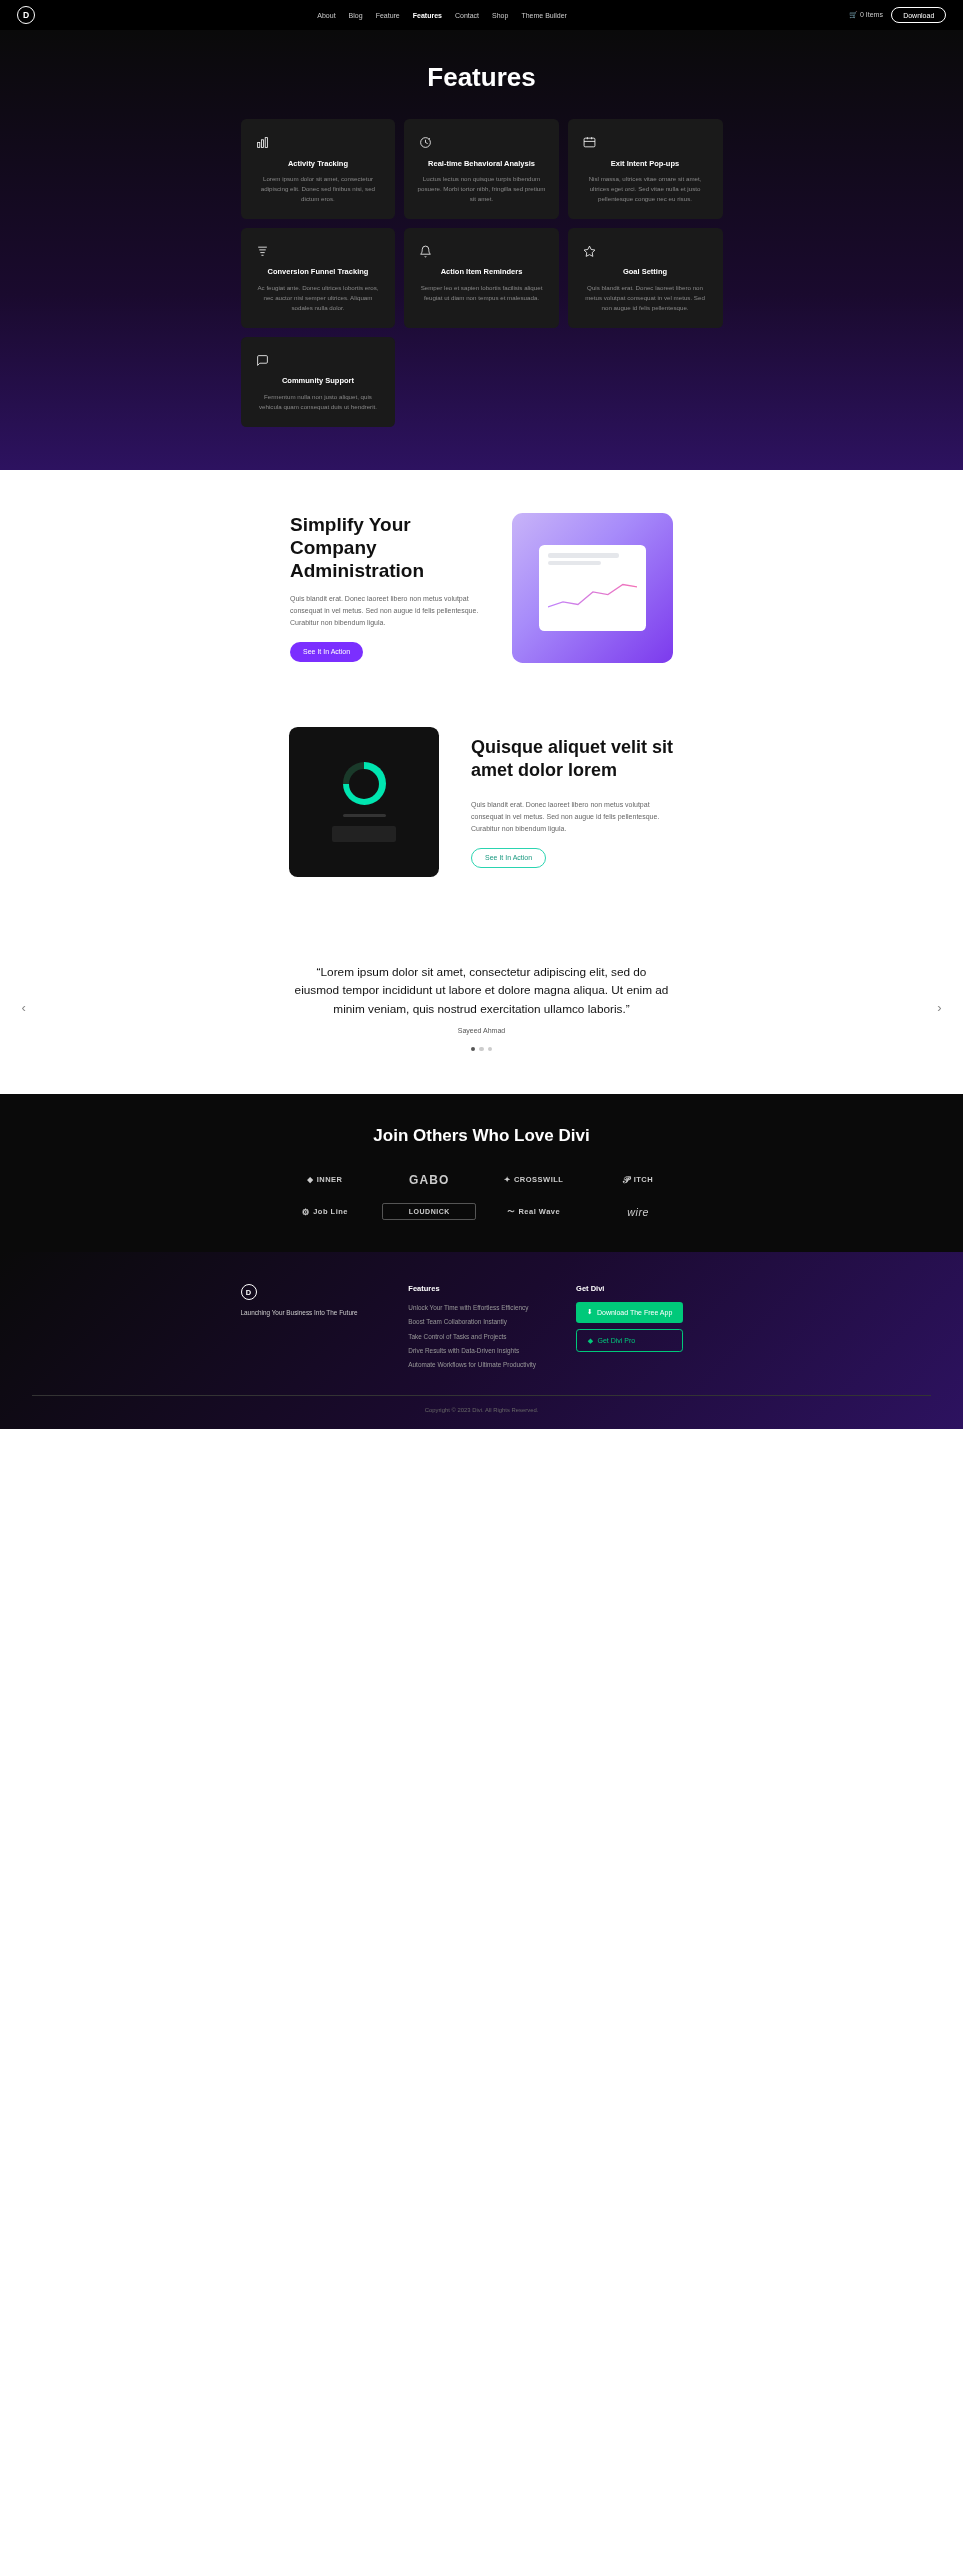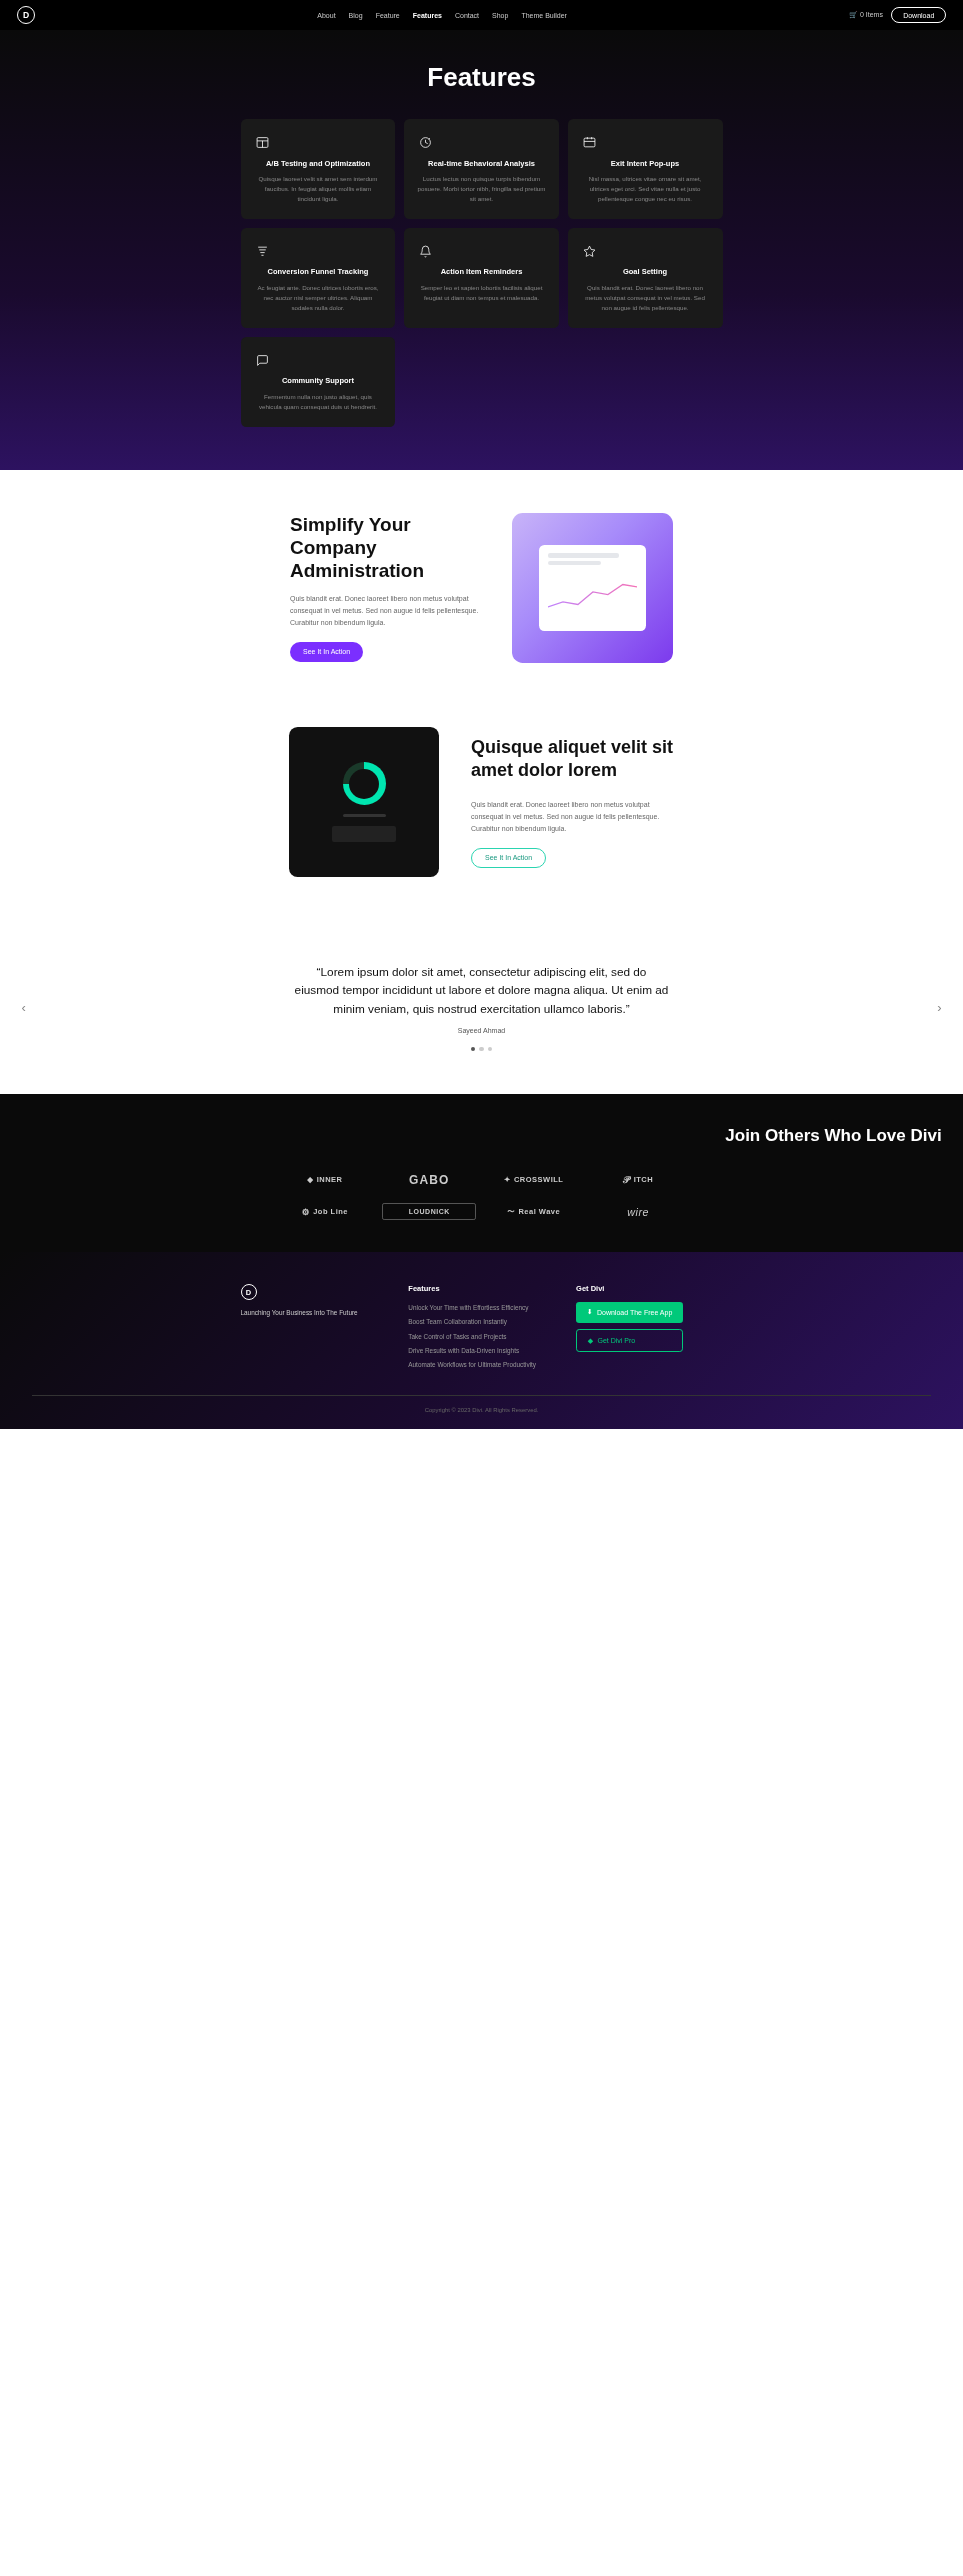--- a/index.html
+++ b/index.html
@@ -134,21 +134,21 @@
     .testimonial-nav.right { right: 21.4px; }
     .testimonial-dots { margin-top: 13px; display: flex; gap: 4.3px; justify-content: center; }
     .dot { width: 4.3px; height: 4.3px; border-radius: 50%; background: #ccc; }
     .dot.active { background: #555; }
 
     
     .partners-section {
       background: #0a0a0a; padding: 32px 21.4px;
       text-align: center;
     }
-    .partners-section h2 { color: #fff; font-size: 17px; font-weight: 700; margin-bottom: 27px; text-align: right; }
+    .partners-section h2 { color: #fff; font-size: 17px; font-weight: 700; margin-bottom: 27px; }
     .partners-grid {
       display: grid; grid-template-columns: repeat(4, 1fr);
       gap: 16px 10.7px; max-width: 407px; margin: 0 auto;
       align-items: center;
     }
     .partner-logo {
       color: #ccc; font-size: 7.5px; font-weight: 600;
       display: flex; align-items: center; justify-content: center; gap: 3.2px;
       letter-spacing: 0.5px;
     }
@@ -223,32 +223,32 @@
     </span>
     <button class="nav-download-btn">Download</button>
   </div>
 </nav>
 
 <section class="features-hero dark-section">
   <h1>Features</h1>
 
   <div class="features-grid">
 
-
-    <div class="feature-card">
-      <div class="feature-icon">
-        <svg viewBox="0 0 24 24">
-            <rect x="2" y="3" width="20" height="18" rx="2"></rect>
-            <line x1="2" y1="9" x2="22" y2="9"></line>
-            <line x1="12" y1="9" x2="12" y2="21"></line>
-          </svg>
-      </div>
-      <h3>A/B Testing and Optimization</h3>
-      <p>Quisque laoreet velit sit amet sem interdum faucibus. In feugiat aliquet mollis etiam tincidunt ligula.</p>
-    </div>
+    <div class="feature-card">
+      <div class="feature-icon">
+        <svg viewBox="0 0 24 24">
+            <rect x="3" y="12" width="4" height="9"></rect>
+            <rect x="10" y="7" width="4" height="14"></rect>
+            <rect x="17" y="3" width="4" height="18"></rect>
+          </svg>
+      </div>
+      <h3>Activity Tracking</h3>
+      <p>Lorem ipsum dolor sit amet, consectetur adipiscing elit. Donec sed finibus nisi, sed dictum eros.</p>
+    </div>
+
 
     <div class="feature-card">
       <div class="feature-icon">
         <svg viewBox="0 0 24 24">
             <circle cx="12" cy="12" r="9"></circle>
             <polyline points="12 7 12 12 16 14"></polyline>
             <path d="M20 4l-2 2"></path>
           </svg>
       </div>
       <h3>Real-time Behavioral Analysis</h3>

